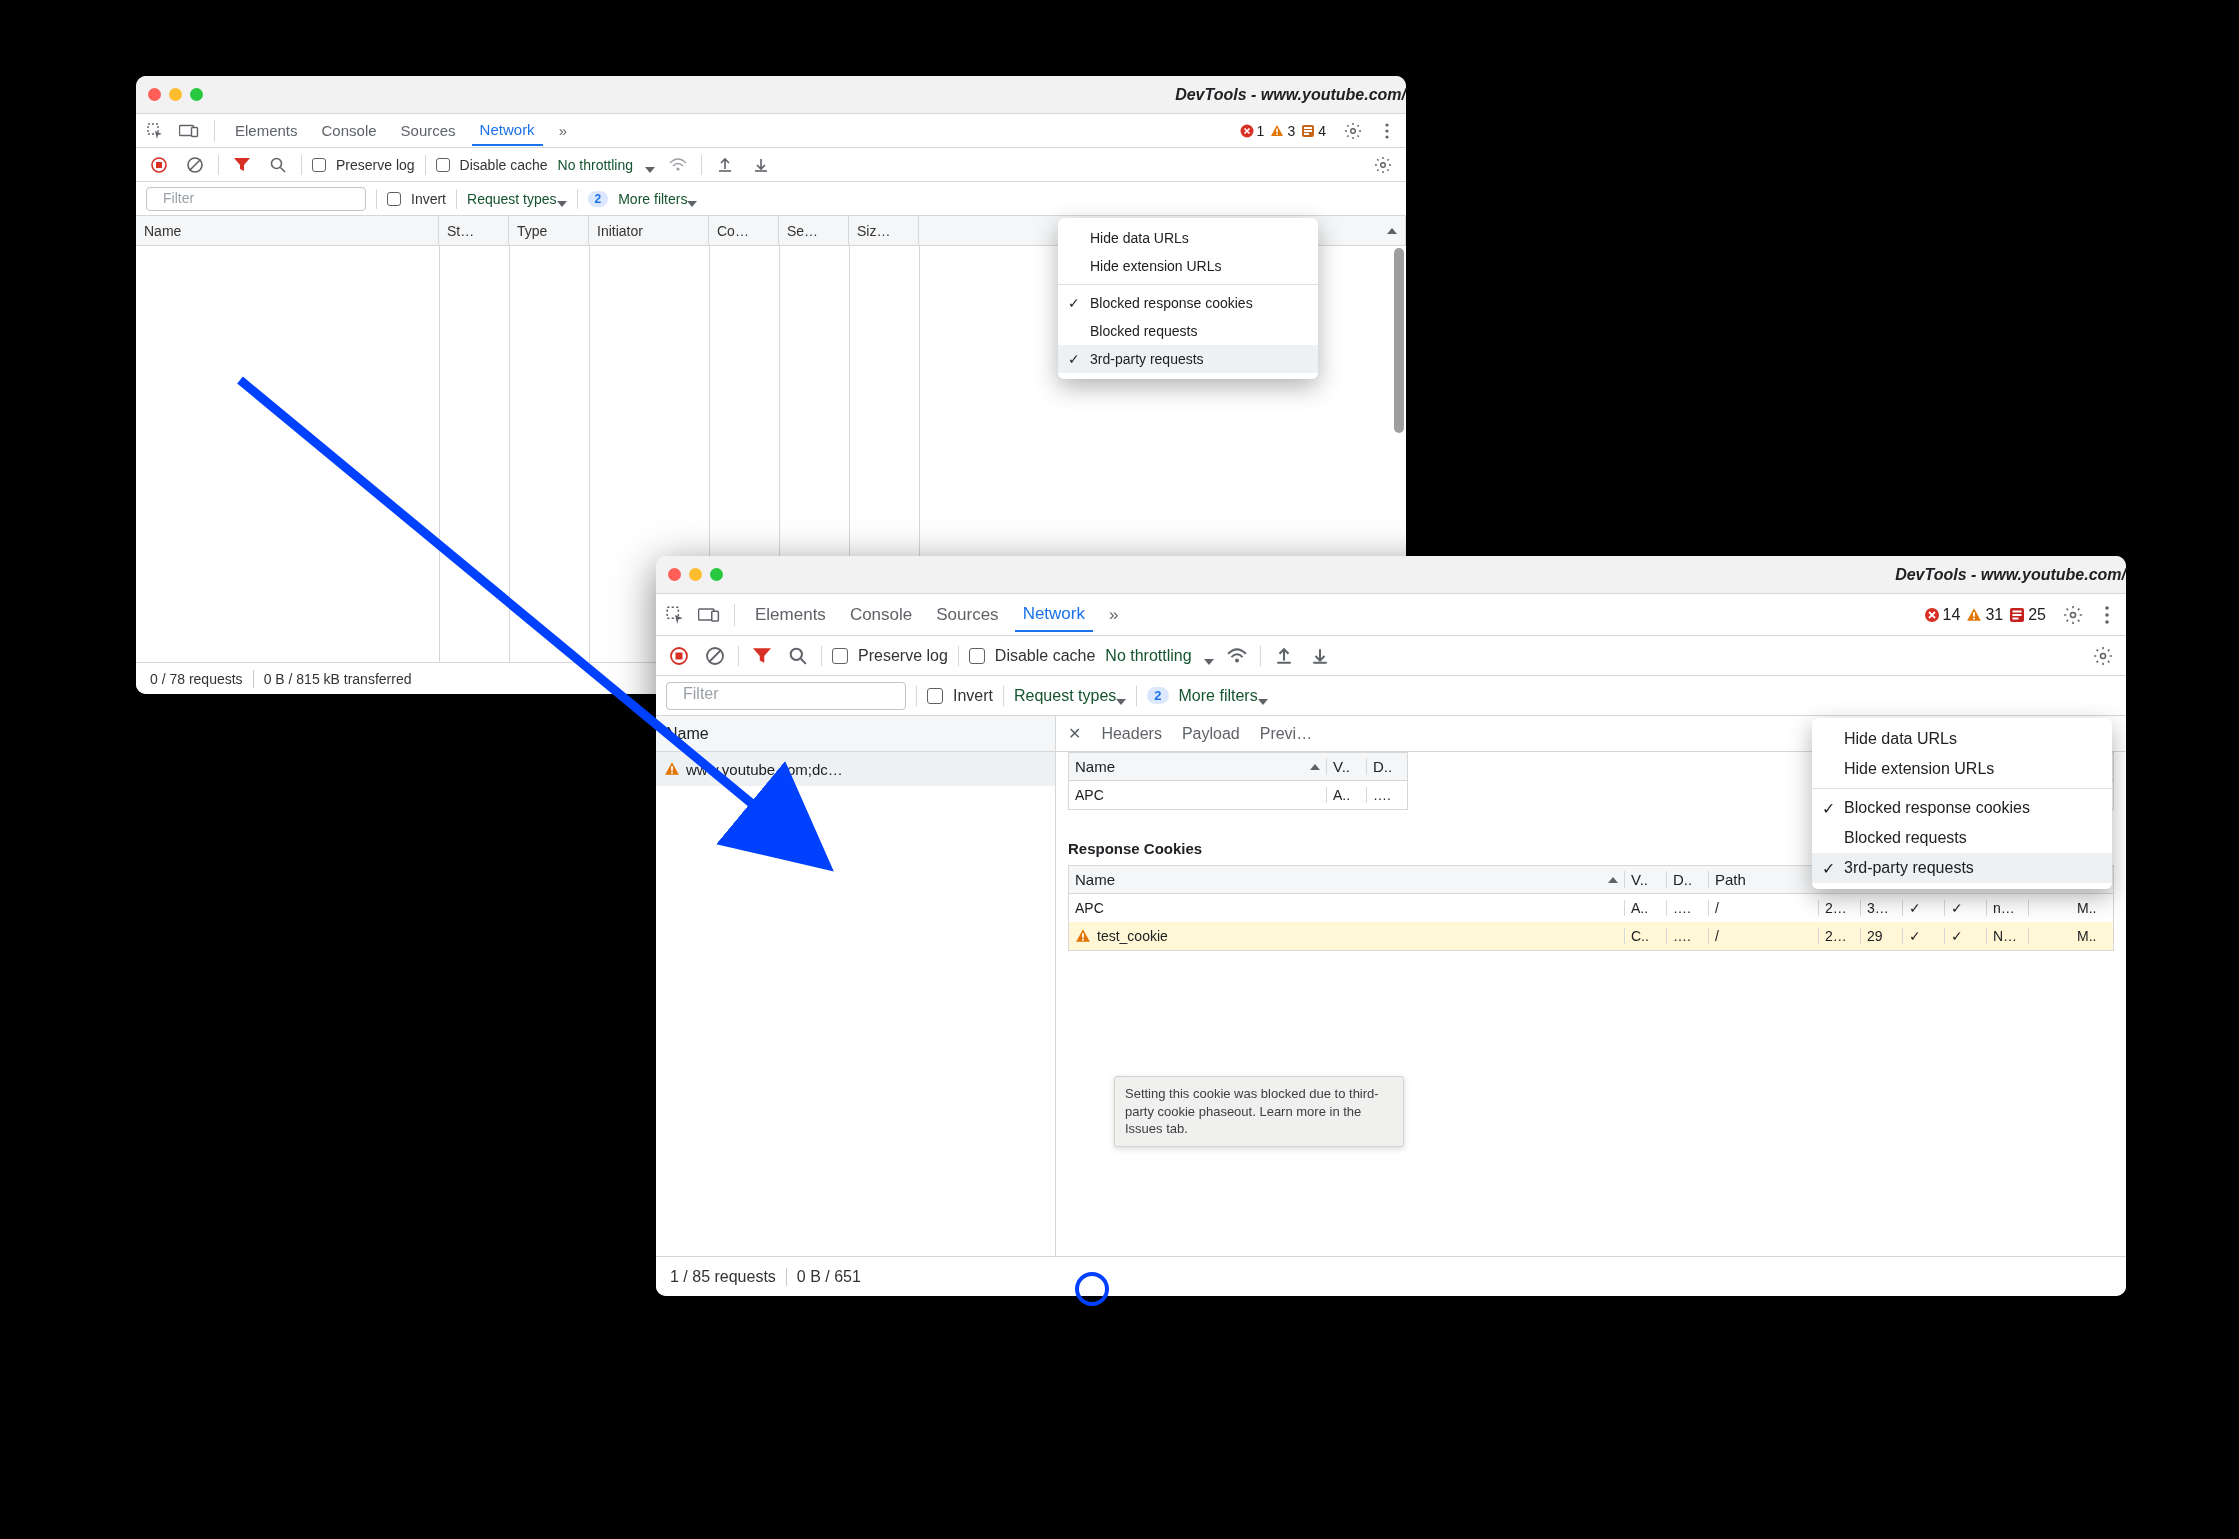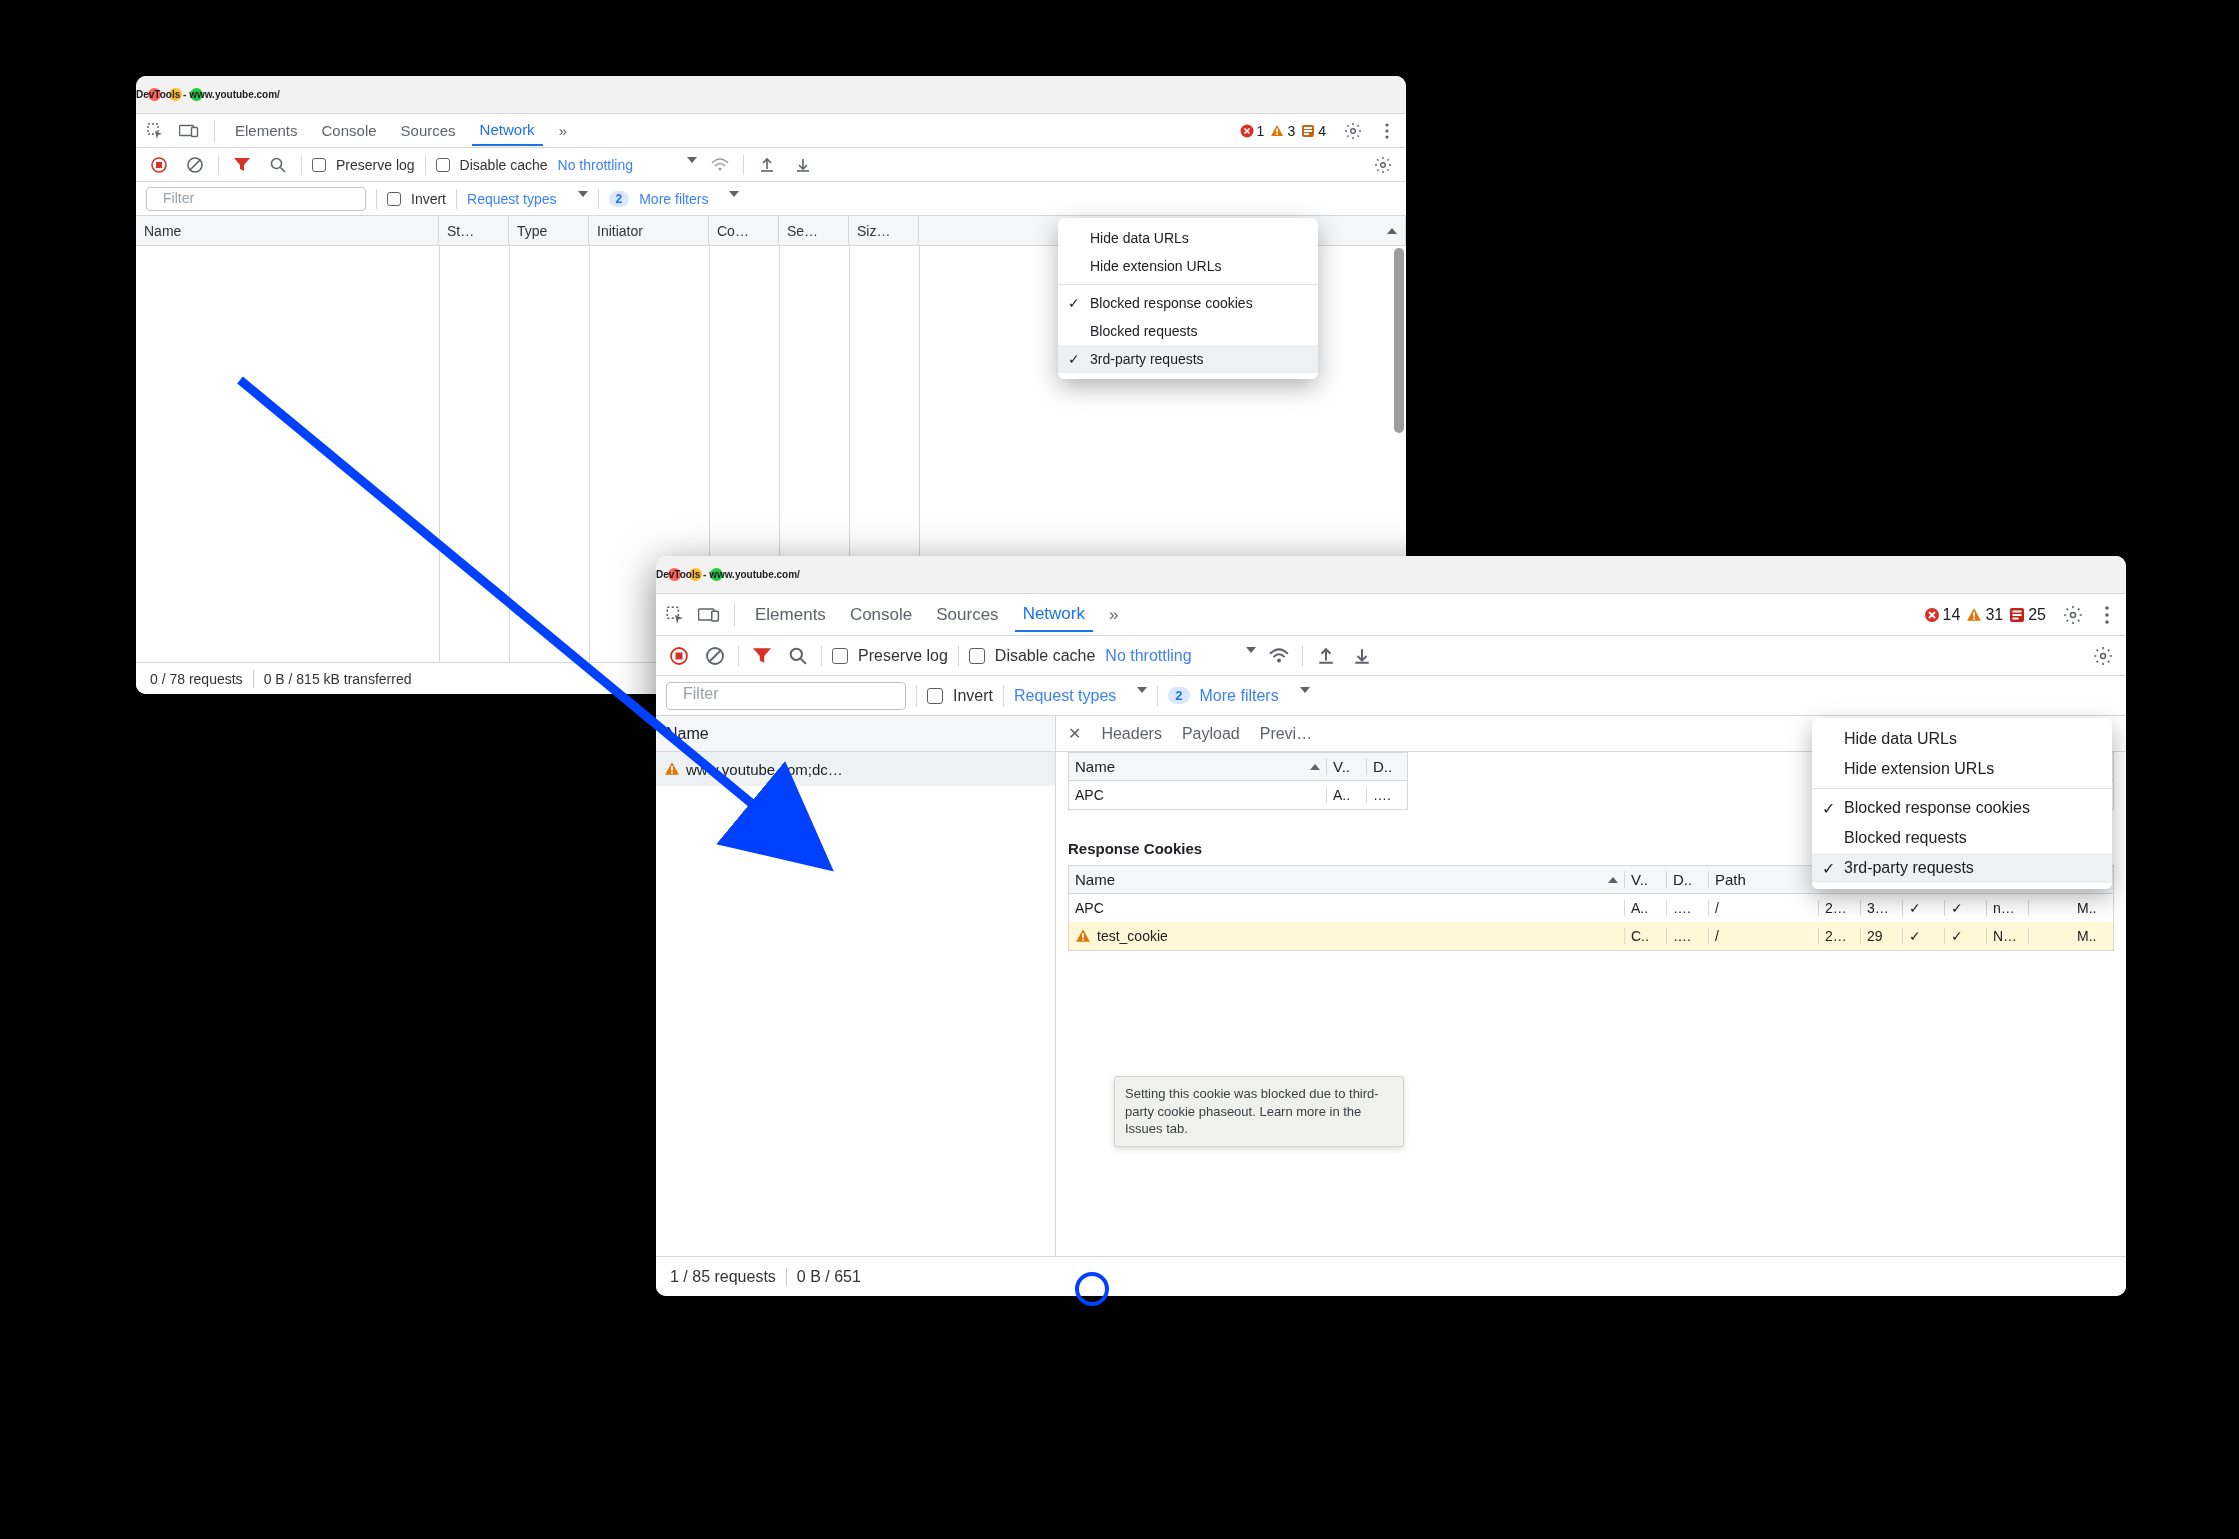--- a/index.html
+++ b/index.html
@@ -34,21 +34,21 @@
     border-bottom: 1px solid #d7d7d7;
     position: relative;
   }
   .traffic-lights { display: flex; gap: 8px; }
   .light { width: 13px; height: 13px; border-radius: 50%; }
   .light.red { background: #ff5f57; }
   .light.yellow { background: #febc2e; }
   .light.green { background: #28c840; }
   .title-text {
     position: absolute; left: 0; right: 0;
-    text-align: left; font-weight: 600; font-size: 10px;
+    text-align: right; font-weight: 600; font-size: 16px; font-style: italic;
   }
 
   
   .tabbar {
     height: 34px;
     display: flex; align-items: center;
     border-bottom: 1px solid #d7d7d7;
     padding: 0 6px; gap: 8px;
   }
   .tabbar .sep { width: 1px; height: 22px; background: #d7d7d7; margin: 0 4px; }
@@ -64,21 +64,21 @@
   
   .toolbar, .filterbar {
     height: 34px;
     display: flex; align-items: center; gap: 10px;
     border-bottom: 1px solid #d7d7d7;
     padding: 0 10px;
   }
   .toolbar .sep2, .filterbar .sep2 { width:1px; height: 20px; background:#d7d7d7; }
   .chk { width:14px; height:14px; border:1.5px solid #5f6368; border-radius:3px; background:#fff; }
   .lbl { font-size: 14px; color:#333; }
-  .dd { display:flex; align-items:flex-start; gap:21px; font-size:14px; color:#3b82f6; }
+  .dd { display:flex; align-items:flex-end; gap:0; font-size:14px; color:#14532d; }
   .tri { width:0; height:0; border-left:5px solid transparent; border-right:5px solid transparent; border-top:6px solid #5f6368; }
   .btn-icon { width:26px; height:26px; display:flex; align-items:center; justify-content:center; border-radius:4px; }
 
   
   .input-filter {
     width: 220px; height: 24px; border:1px solid #c3c3c3; border-radius:4px;
     padding: 2px 16px; font-size:14px; color:#888;
   }
   .badge-count{
     background:#dbe7ff; color:#1a73e8; font-size:12px; font-weight:600;

